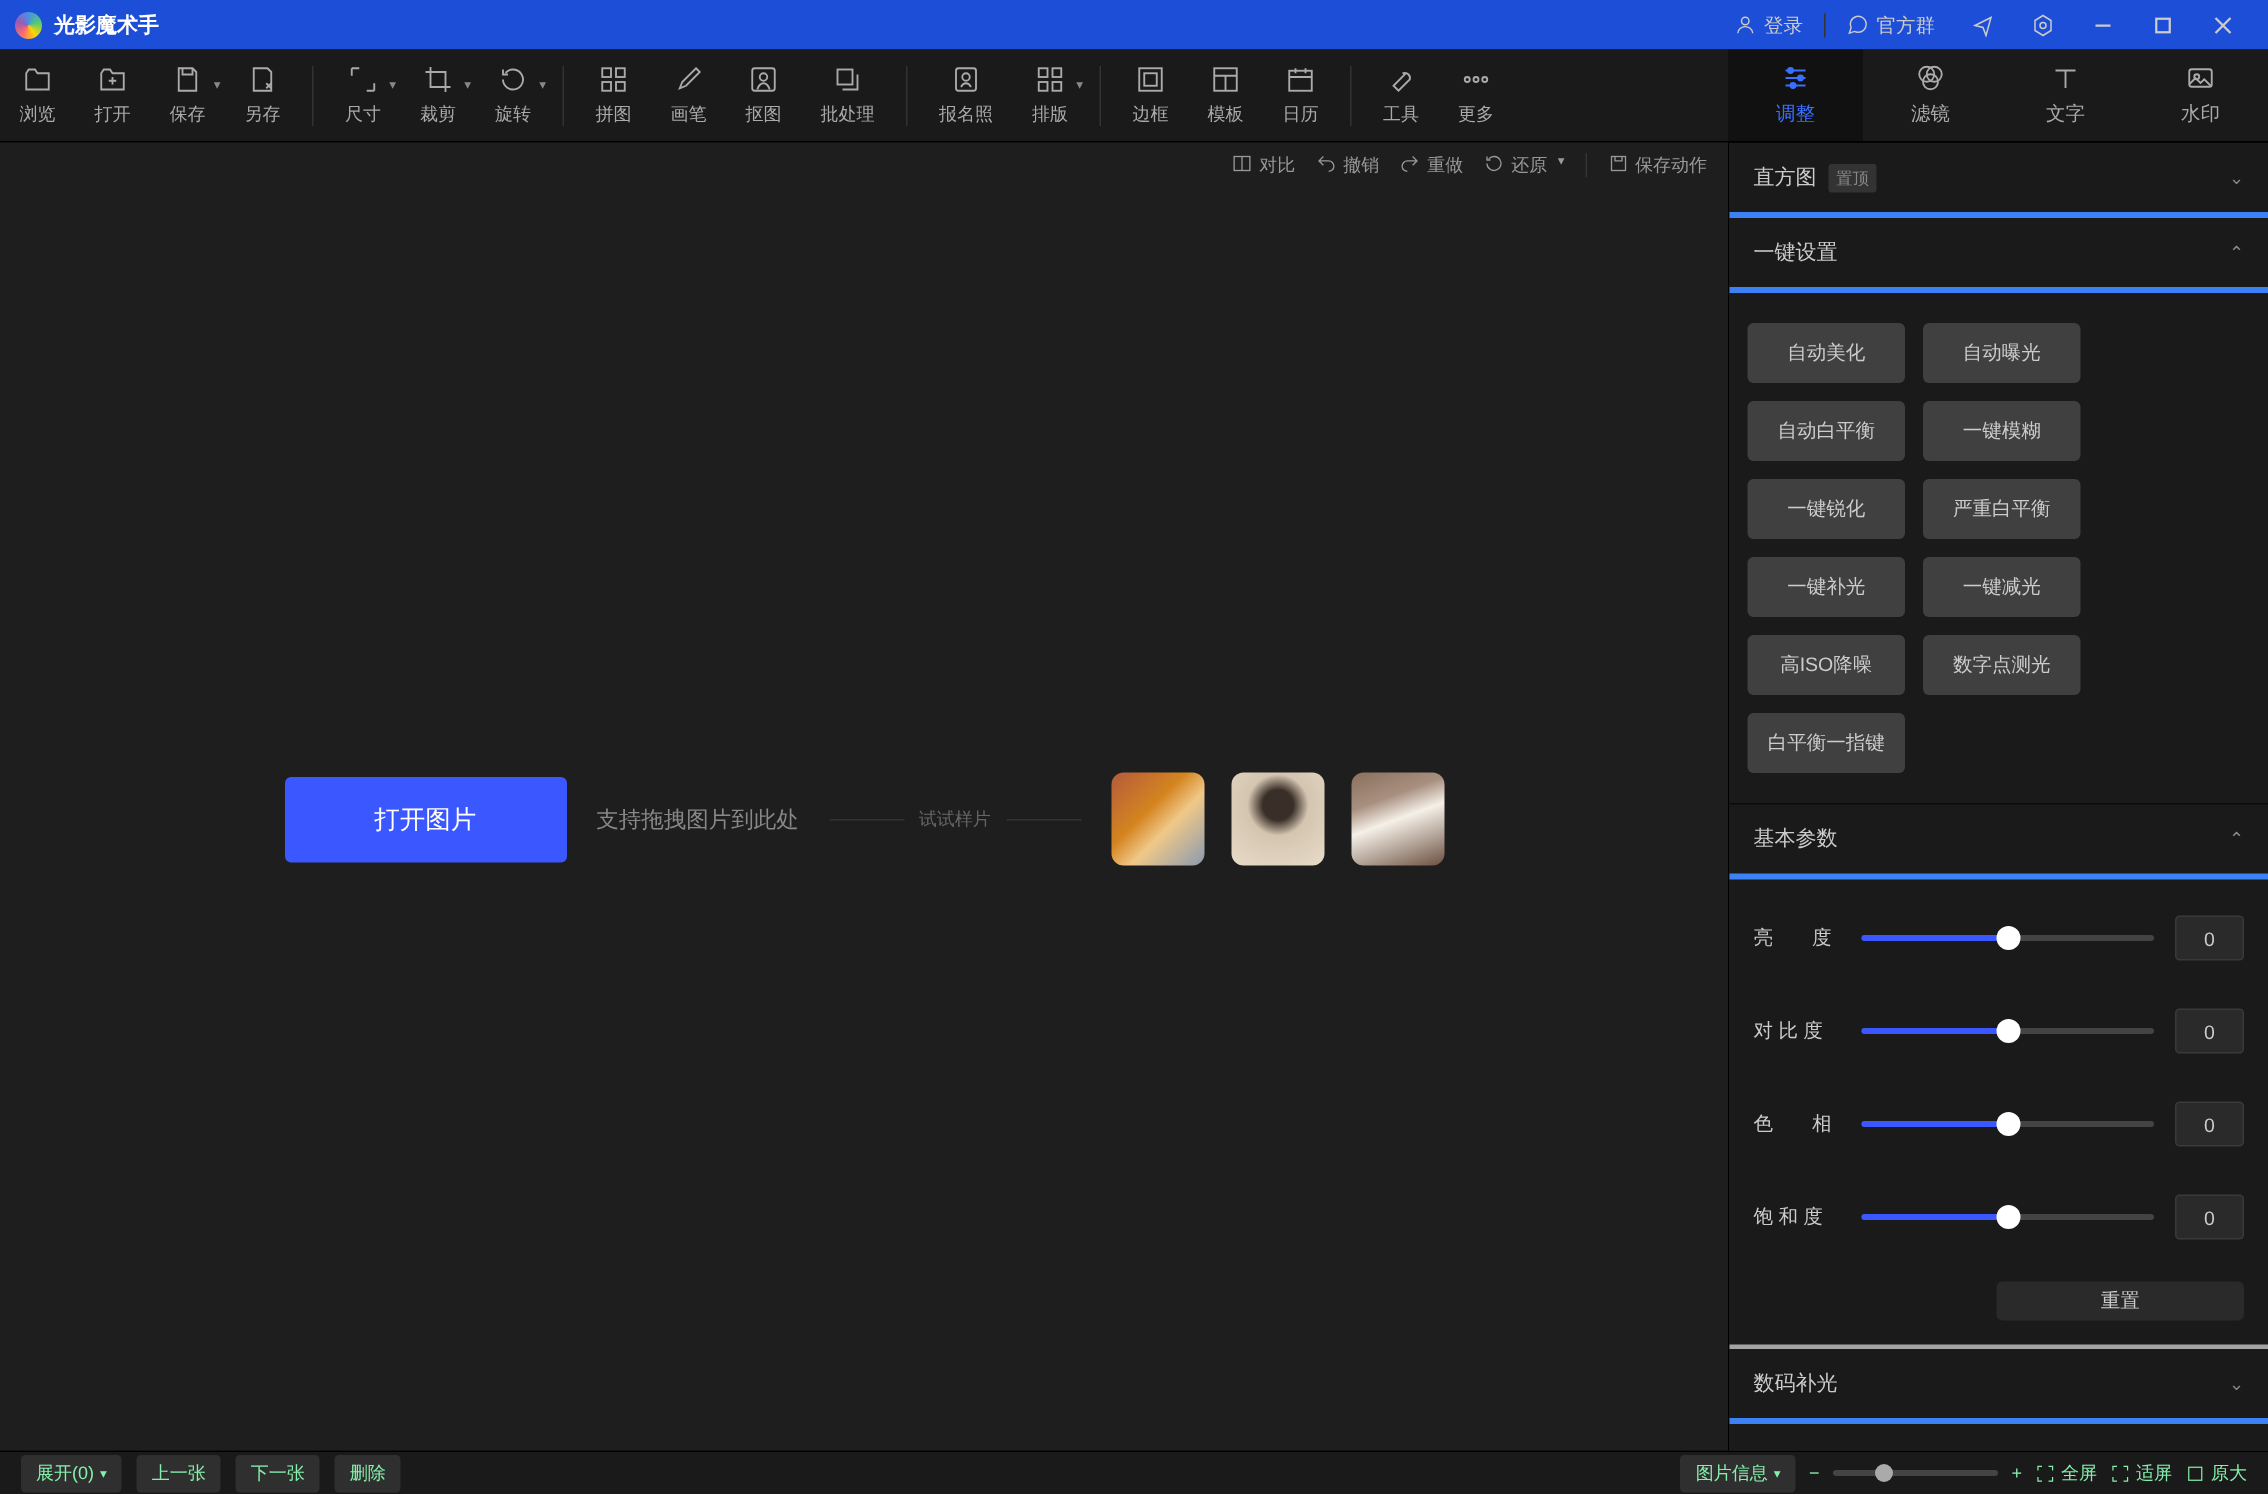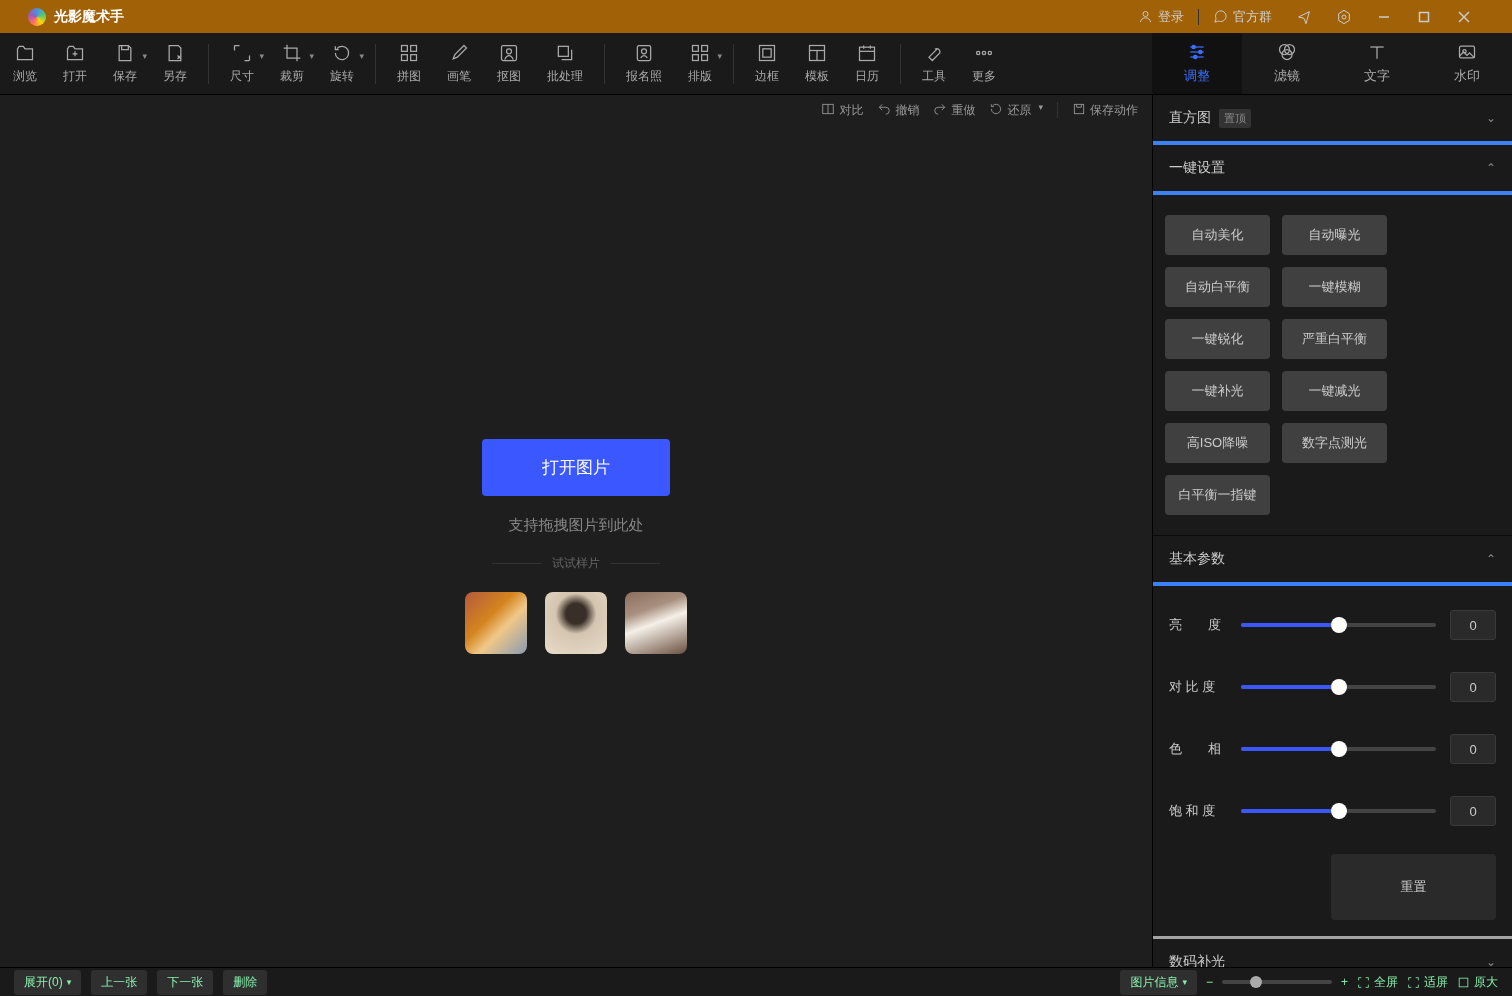--- a/index.html
+++ b/index.html
@@ -1,17 +1,17 @@
 <!DOCTYPE html>
 <html><head>
 <meta charset="utf-8">
 <style>
 *{margin:0;padding:0;box-sizing:border-box;font-family:"Microsoft YaHei",sans-serif;user-select:none}
 body{background:#000;width:1512px;height:996px;overflow:hidden;color:#ccc;font-size:13px}
-.titlebar{height:33px;background:#a16207;display:flex;align-items:center;padding:0 28px;justify-content:space-between}
+.titlebar{height:33px;background:#1d4ed8;display:flex;align-items:center;padding:0 10px;justify-content:space-between}
 .title-left{display:flex;align-items:center;gap:8px}
 .logo{width:18px;height:18px;border-radius:50%;background:conic-gradient(#4a90e2,#50c878,#ffd700,#ff6b6b,#9b59b6,#4a90e2)}
 .app-title{font-weight:bold;color:#fff;font-size:14px}
 .title-right{display:flex;align-items:center;gap:0}
 .tr-item{display:flex;align-items:center;gap:5px;padding:0 12px;height:33px;cursor:pointer;color:#ccc}
 .tr-sep{width:1px;height:16px;background:#333;margin:0 2px}
 .wc{padding:0 14px;cursor:pointer;height:33px;display:flex;align-items:center}
 .toolbar{height:62px;background:#1a1a1a;display:flex;align-items:center;border-bottom:1px solid #000}
 .tb-group{display:flex;align-items:center;height:100%}
 .tb-btn{display:flex;flex-direction:column;align-items:center;justify-content:center;padding:0 13px;height:100%;cursor:pointer;color:#aaa;gap:5px;position:relative}
@@ -20,21 +20,21 @@
 .tb-sep{width:1px;height:40px;background:#333;margin:0 8px}
 .tb-arrow{position:absolute;right:3px;top:18px;font-size:9px;color:#888}
 .right-tabs{margin-left:auto;display:flex;height:100%}
 .rt-btn{display:flex;flex-direction:column;align-items:center;justify-content:center;width:90px;cursor:pointer;gap:5px;color:#aaa}
 .rt-btn.active{background:#111;color:#3b6fff}
 .main{display:flex;height:calc(100% - 95px - 29px)}
 .canvas{flex:1;background:#1e1e1e;position:relative;display:flex;flex-direction:column}
 .canvas-toolbar{height:30px;display:flex;align-items:center;justify-content:flex-end;padding:0 14px;gap:14px;color:#999;font-size:12px}
 .ct-btn{display:flex;align-items:flex-start;gap:4px;cursor:pointer}
 .ct-sep{width:1px;height:16px;background:#333}
-.canvas-center{flex:1;display:flex;flex-direction:column;align-items:center;justify-content:center;gap:20px}
+.canvas-center{flex:1;display:flex;flex-direction:row;align-items:center;justify-content:center;gap:20px}
 .open-btn{background:#3b57ff;color:#fff;padding:17px 60px;font-size:17px;border:none;border-radius:4px;cursor:pointer}
 .drag-hint{color:#888;font-size:15px}
 .sample-label{color:#666;font-size:12px;display:flex;align-items:center;gap:10px}
 .sample-label::before,.sample-label::after{content:"";width:50px;height:1px;background:#333}
 .samples{display:flex;gap:18px}
 .sample{width:62px;height:62px;border-radius:8px;cursor:pointer}
 .s1{background:linear-gradient(135deg,#b45a3c 0%,#d4851f 40%,#f0c888 60%,#8a9bb0 100%)}
 .s2{background:radial-gradient(circle at 50% 35%,#3a2f28 20%,#d4c5b0 40%,#e8dcc8 100%)}
 .s3{background:linear-gradient(160deg,#8b6f5c 0%,#a89080 30%,#f5f0e8 50%,#6b5040 100%)}
 .panel{width:360px;background:#1a1a1a;overflow-y:auto;border-left:1px solid #000}
@@ -47,21 +47,21 @@
 .chev{color:#888;font-size:12px}
 .quickset-body{padding:20px 12px;display:flex;flex-wrap:wrap;gap:12px;border-bottom:1px solid #0a0a0a}
 .qs-btn{background:#404040;color:#ccc;border:none;padding:11px 0;width:105px;font-size:13px;border-radius:4px;cursor:pointer;text-align:center}
 .basic-body{padding:24px 16px 16px;border-bottom:3px solid #a3a3a3}
 .slider-row{display:flex;align-items:center;gap:14px;margin-bottom:32px}
 .slider-label{width:58px;font-size:13px;color:#ccc;letter-spacing:0;white-space:nowrap}
 .slider-track{flex:1;height:4px;background:#444;border-radius:2px;position:relative;cursor:pointer}
 .slider-fill{position:absolute;height:100%;background:#3b57ff;border-radius:2px;width:50%}
 .slider-thumb{position:absolute;width:16px;height:16px;background:#fff;border-radius:50%;top:-6px;left:calc(50% - 8px);cursor:grab}
 .slider-val{width:46px;height:30px;background:#2a2a2a;border:1px solid #3a3a3a;color:#ccc;text-align:center;font-size:13px;border-radius:3px}
-.reset-btn{background:#2a2a2a;color:#ccc;border:none;padding:24px 0;width:165px;font-size:13px;border-radius:4px;cursor:pointer;float:right;margin-top:-4px}
+.reset-btn{background:#2a2a2a;color:#ccc;border:none;padding:4px 0;width:165px;font-size:13px;border-radius:4px;cursor:pointer;float:right;margin-top:-4px}
 .basic-body::after{content:"";display:block;clear:both}
 .statusbar{height:29px;background:#1a1a1a;display:flex;align-items:center;padding:0 14px;gap:10px;color:#86efac;font-size:12px;border-top:1px solid #000}
 .sb-btn{background:#2f2f2f;padding:4px 10px;border-radius:3px;cursor:pointer;display:flex;align-items:center;gap:4px}
 .sb-right{margin-left:auto;display:flex;align-items:center;gap:9px}
 .zoom-track{width:110px;height:4px;background:#444;border-radius:2px;position:relative}
 .zoom-thumb{position:absolute;width:12px;height:12px;background:#aaa;border-radius:50%;top:-4px;left:28px}
 .sb-icon-btn{display:flex;align-items:center;gap:4px;cursor:pointer}
 svg{stroke:currentColor;fill:none;stroke-width:1.5}
 </style>
 </head>

